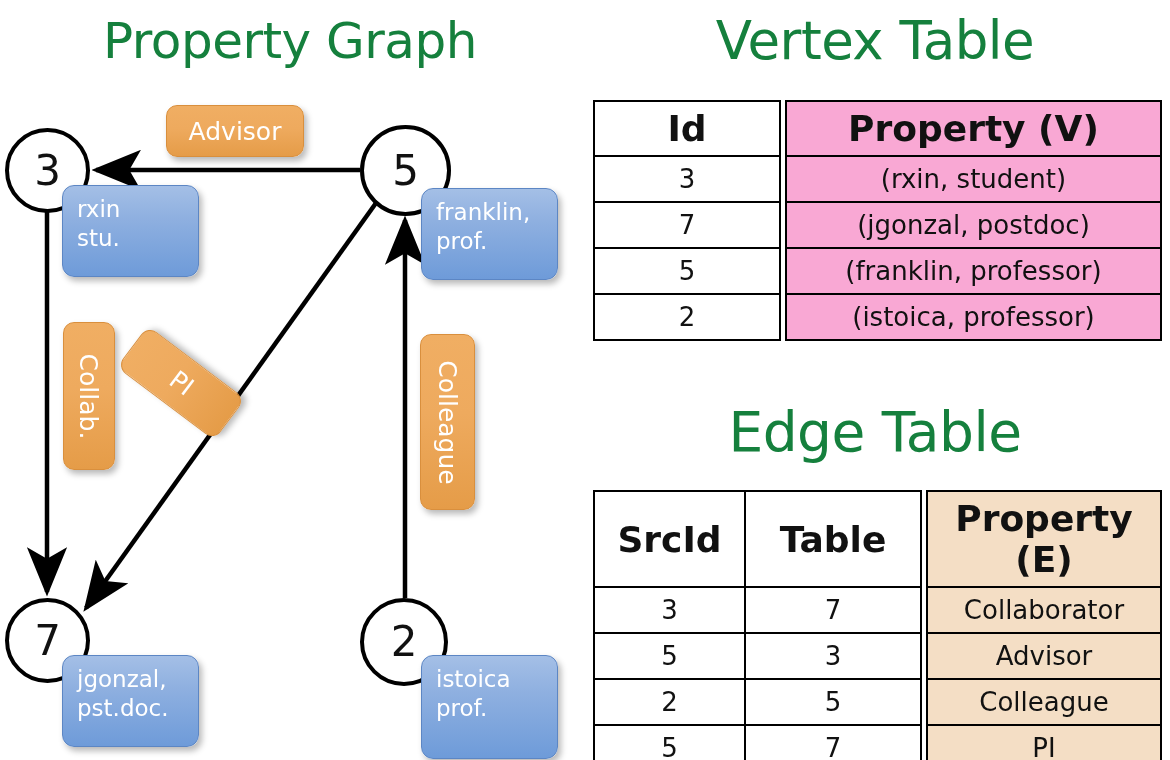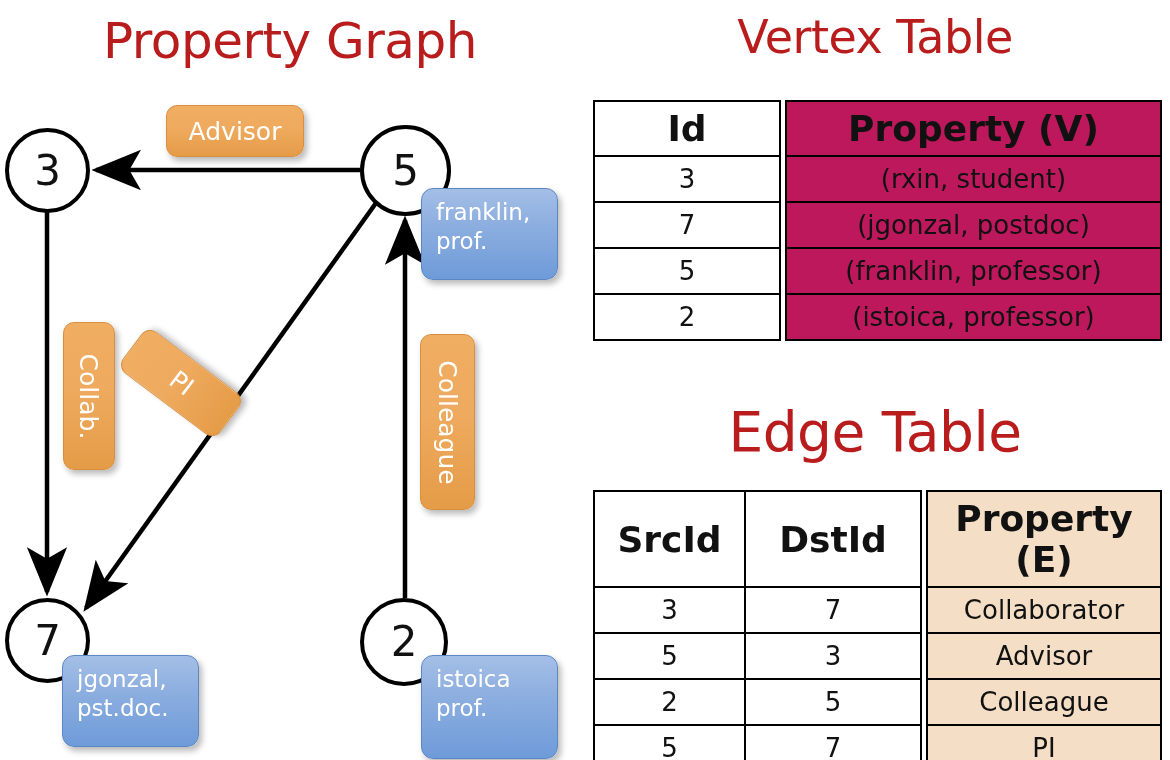--- a/index.html
+++ b/index.html
@@ -14,34 +14,34 @@
     position: relative;
     overflow: hidden;
     font-family: "Liberation Sans", sans-serif;
     color: #000;
   }
 
   
   .title {
     position: absolute;
     font-weight: 400;
-    color: #b91c1c;
+    color: #15803d;
     letter-spacing: -0.5px;
     white-space: nowrap;
     font-family: "DejaVu Sans", sans-serif;
   }
   #title-property-graph {
     left: 0; top: 12px; width: 580px;
     text-align: center;
     font-size: 50px;
   }
   #title-vertex-table {
     left: 585px; top: 10px; width: 580px;
     text-align: center;
-    font-size: 46px;
+    font-size: 53px;
   }
   #title-edge-table {
     left: 585px; top: 400px; width: 580px;
     text-align: center;
     font-size: 55px;
   }
 
   
   #graph-panel {
     position: absolute;
@@ -137,21 +137,21 @@
   }
   .tbl th {
     font-weight: 700;
     font-size: 36px;
   }
   .spacer-col {
     border: none !important;
     width: 6px;
     padding: 0 !important;
   }
-  .cell-blue { background: #be185d; }
+  .cell-blue { background: #f9a8d4; }
   .cell-orange { background: #f4dec5; }
 
   #vertex-table { left: 593px; top: 100px; width: 567px; }
   #vertex-table col.c-id   { width: 186px; }
   #vertex-table col.c-gap  { width: 6px;  }
   #vertex-table col.c-prop { width: 375px; }
 
   #edge-table { left: 593px; top: 490px; width: 567px; }
   #edge-table col.c-src  { width: 151px; }
   #edge-table col.c-dst  { width: 176px; }
@@ -181,20 +181,22 @@
     <line x1="376" y1="203" x2="86" y2="608" stroke="#000" stroke-width="4.5" marker-end="url(#arrowhead)"></line>
 
     <line x1="405" y1="598" x2="405" y2="220" stroke="#000" stroke-width="4.5" marker-end="url(#arrowhead)"></line>
   </svg>
 
   <div class="node" style="left:5px;  top:128px; width:85px;  height:85px;">3</div>
   <div class="node" style="left:360px; top:125px; width:91px;  height:91px;">5</div>
   <div class="node" style="left:5px;  top:598px; width:85px;  height:85px;">7</div>
   <div class="node" style="left:360px; top:598px; width:88px;  height:88px;">2</div>
 
+  <div class="prop-box" style="left:62px;  top:185px; width:137px; height:92px;">rxin
+stu.</div>
   <div class="prop-box" style="left:421px; top:188px; width:137px; height:92px;">franklin,
 prof.</div>
   <div class="prop-box" style="left:62px;  top:655px; width:137px; height:92px;">jgonzal,
 pst.doc.</div>
   <div class="prop-box" style="left:421px; top:655px; width:137px; height:104px;">istoica
 prof.</div>
 
   <div class="edge-label" style="left:166px; top:105px; width:138px; height:52px;">
     <span>Advisor</span>
   </div>
@@ -252,21 +254,21 @@
 <table class="tbl" id="edge-table">
   <colgroup>
     <col class="c-src">
       <col class="c-dst">
       <col class="c-gap">
       <col class="c-prop">
   </colgroup>
   <thead>
     <tr>
       <th>SrcId</th>
-      <th>DstId</th>
+      <th>Table</th>
       <td class="spacer-col"></td>
       <th class="cell-orange">Property (E)</th>
     </tr>
   </thead>
   <tbody>
     <tr>
       <td>3</td>
       <td>7</td>
       <td class="spacer-col"></td>
       <td class="cell-orange">Collaborator</td>

